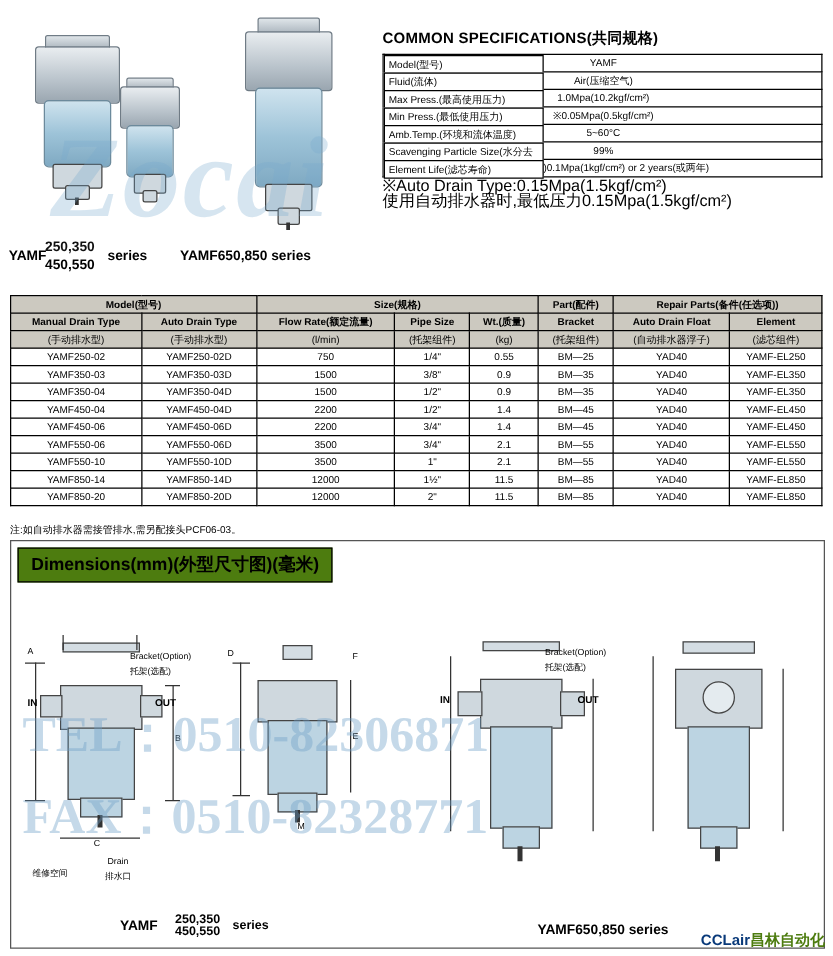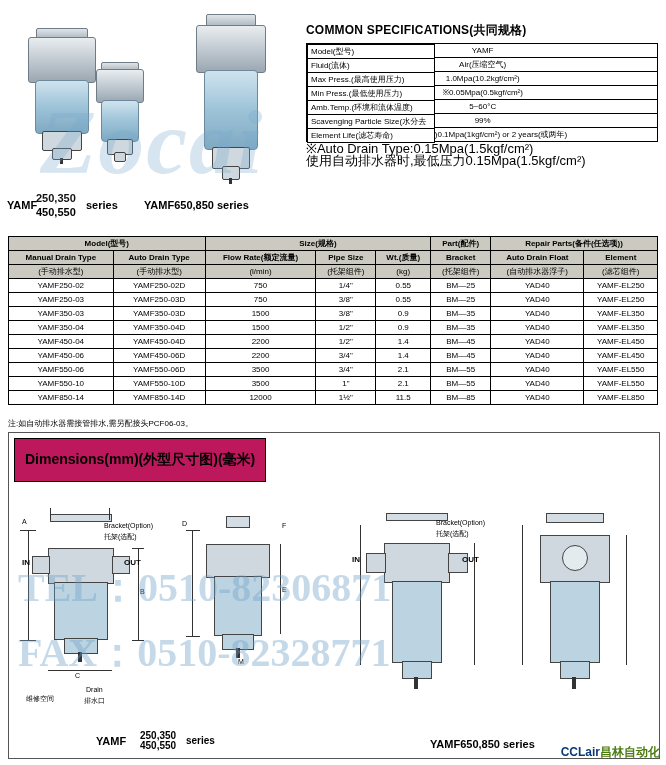--- a/index.html
+++ b/index.html
@@ -59,22 +59,22 @@
 
   
   .model-wrap{position:absolute;left:8px;top:236px;width:650px;}
   .model{width:650px;border:1px solid #000;}
   .model th,.model td{border:1px solid #000;font-size:8px;padding:0 3px;height:13px;line-height:13px;text-align:center;white-space:nowrap;}
   .model th{background:#ccc9c0;font-weight:bold;font-size:8px;}
   .model tr.band td{background:#ccc9c0;}
   .note{position:absolute;left:8px;top:418px;font-size:8px;}
 
   
-  .dim-title{position:absolute;left:14px;top:438px;border:1px solid #000;background:#be185d;
-    padding:12px 10px;font-size:14px;font-weight:bold;}
+  .dim-title{position:absolute;left:14px;top:438px;border:1px solid #000;background:#4d7c0f;
+    padding:4px 10px;font-size:14px;font-weight:bold;}
   .dim-box{position:absolute;left:8px;top:432px;width:650px;height:325px;border:1px solid #555;}
 
   .draw{position:absolute;}
   .lbl{position:absolute;font-size:7px;}
   .lbl-b{position:absolute;font-size:8px;font-weight:bold;}
   .dimcap{position:absolute;font-size:11px;font-weight:bold;}
 
   .line{position:absolute;background:#333;}
   .ol{position:absolute;border:1px solid #444;}
   .fill-l{background:#cfd8de;}
@@ -204,30 +204,20 @@
         <td>YAMF250-02</td>
         <td>YAMF250-02D</td>
         <td>750</td>
         <td>1/4"</td>
         <td>0.55</td>
         <td>BM—25</td>
         <td>YAD40</td>
         <td>YAMF-EL250</td>
       </tr>
       <tr>
-        <td>YAMF250-03</td>
-        <td>YAMF250-03D</td>
-        <td>750</td>
-        <td>3/8"</td>
-        <td>0.55</td>
-        <td>BM—25</td>
-        <td>YAD40</td>
-        <td>YAMF-EL250</td>
-      </tr>
-      <tr>
         <td>YAMF350-03</td>
         <td>YAMF350-03D</td>
         <td>1500</td>
         <td>3/8"</td>
         <td>0.9</td>
         <td>BM—35</td>
         <td>YAD40</td>
         <td>YAMF-EL350</td>
       </tr>
       <tr>
@@ -278,20 +268,30 @@
         <td>2.1</td>
         <td>BM—55</td>
         <td>YAD40</td>
         <td>YAMF-EL550</td>
       </tr>
       <tr>
         <td>YAMF850-14</td>
         <td>YAMF850-14D</td>
         <td>12000</td>
         <td>1½"</td>
+        <td>11.5</td>
+        <td>BM—85</td>
+        <td>YAD40</td>
+        <td>YAMF-EL850</td>
+      </tr>
+      <tr>
+        <td>YAMF850-20</td>
+        <td>YAMF850-20D</td>
+        <td>12000</td>
+        <td>2"</td>
         <td>11.5</td>
         <td>BM—85</td>
         <td>YAD40</td>
         <td>YAMF-EL850</td>
       </tr>
     </tbody>
   </table>
 </div>
 <div class="note">注:如自动排水器需接管排水,需另配接头PCF06-03。</div>
 

